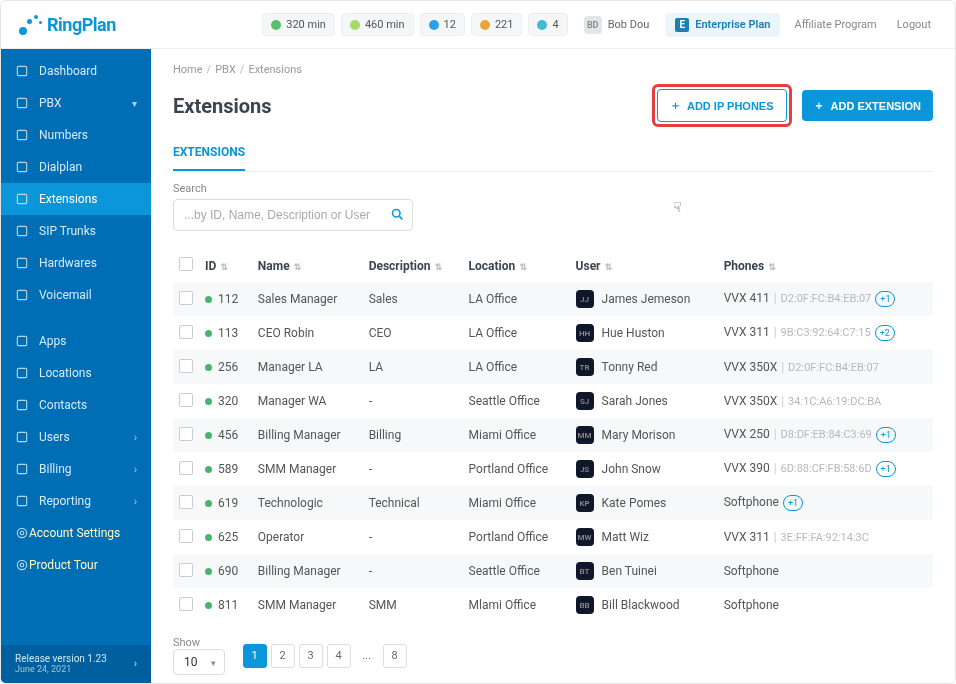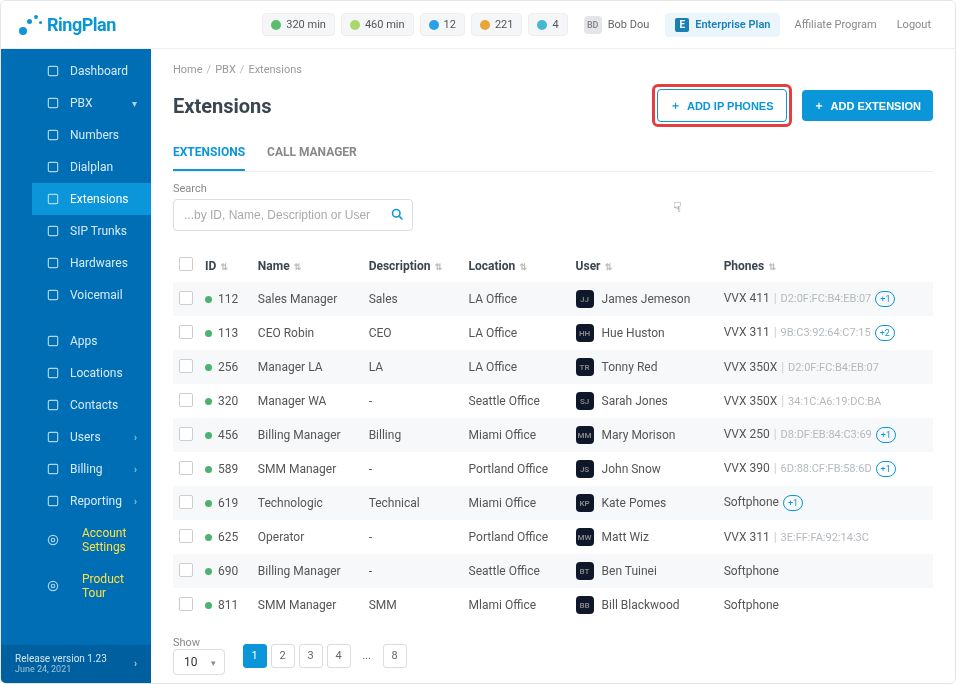--- a/index.html
+++ b/index.html
@@ -22,27 +22,27 @@
   .user-pill { display:flex; align-items:center; gap:6px; font-size:11px; color:#666; padding:4px 8px;}
   .user-avatar{ width:18px;height:18px;border-radius:4px;background:#e3e5e8;display:flex;align-items:center;justify-content:center;font-size:9px;color:#888;font-weight:600;}
   .plan-pill{ display:flex;align-items:center;gap:6px;background:#eaf5fc;border-radius:4px;padding:5px 10px;font-size:11px;color:#1a7fb5;font-weight:600;}
   .plan-pill .ebox{width:14px;height:14px;background:#1a7fb5;border-radius:2px;display:flex;align-items:center;justify-content:center;color:#fff;font-size:10px;font-weight:700;}
   .top-link{ font-size:11px;color:#888; padding:4px 6px; cursor:pointer;}
 
   
   .layout{ display:flex; height:calc(684px - 48px - 1px); }
   .sidebar{ width:150px; background:#006eb5; color:#fff; display:flex; flex-direction:column; font-size:12px;}
   .nav{ list-style:none; padding:6px 0 0 0; flex:1;}
-  .nav li{ display:flex; align-items:center; gap:10px; padding:9px 14px; color:#d6eaf5; cursor:pointer; position:relative;margin-left:31px;}
+  .nav li{ display:flex; align-items:center; gap:10px; padding:9px 14px; color:#d6eaf5; cursor:pointer; position:relative;}
   .nav li.active{ background:#0a96d8; color:#fff; }
   .nav li .nav-icon{ width:14px; height:14px; opacity:0.85; flex-shrink:0;}
   .nav li .chev{ margin-left:auto; font-size:10px; opacity:0.8;}
   .nav-spacer{ height:14px; }
   .sidebar-bottom{ padding:0 0 0 0;}
-  .sidebar-bottom li{ padding:9px 14px; display:flex; align-items:center; gap:22px; color:#fde047; cursor:pointer;}
+  .sidebar-bottom li{ padding:9px 14px; display:flex; align-items:center; gap:0; color:#fef9c3; cursor:pointer;}
   .release{ background:#005f9e; padding:8px 14px 10px; font-size:10px; color:#cfe7f3; display:flex; align-items:center; justify-content:space-between;}
   .release .lines{ display:flex; flex-direction:column;}
   .release .v2{ color:#9fc6dc; font-size:9px;}
 
   
   .main{ flex:1; background:#fff; padding:14px 22px 0 22px; overflow:auto; position:relative;}
   .breadcrumb{ font-size:11px; color:#999; margin-bottom:8px;}
   .breadcrumb .sep{ margin:0 4px; color:#bbb;}
   .title-row{ display:flex; align-items:center; justify-content:space-between; margin-bottom:10px;}
   .page-title{ font-size:20px; font-weight:700; color:#3b4550;}
@@ -272,21 +272,20 @@
         </span>
         <button class="btn btn-solid">
           <span>＋</span>
           <span>ADD EXTENSION</span>
         </button>
       </div>
     </div>
 
     <div class="tabs" id="tabs-host">
         <div class="tab active">EXTENSIONS</div>
-        <div class="tab">CALL MANAGER</div>
       </div>
 
     <label class="search-label">Search</label>
     <div class="search-wrap">
       <input class="search-input" placeholder="...by ID, Name, Description or User" style="">
       <span class="search-icon">
         <svg viewBox="0 0 24 24" width="15" height="15" fill="none" stroke="#0a96d8" stroke-width="2.5">
             <circle cx="10" cy="10" r="6"></circle>
             <line x1="15" y1="15" x2="20" y2="20"></line>
           </svg>

